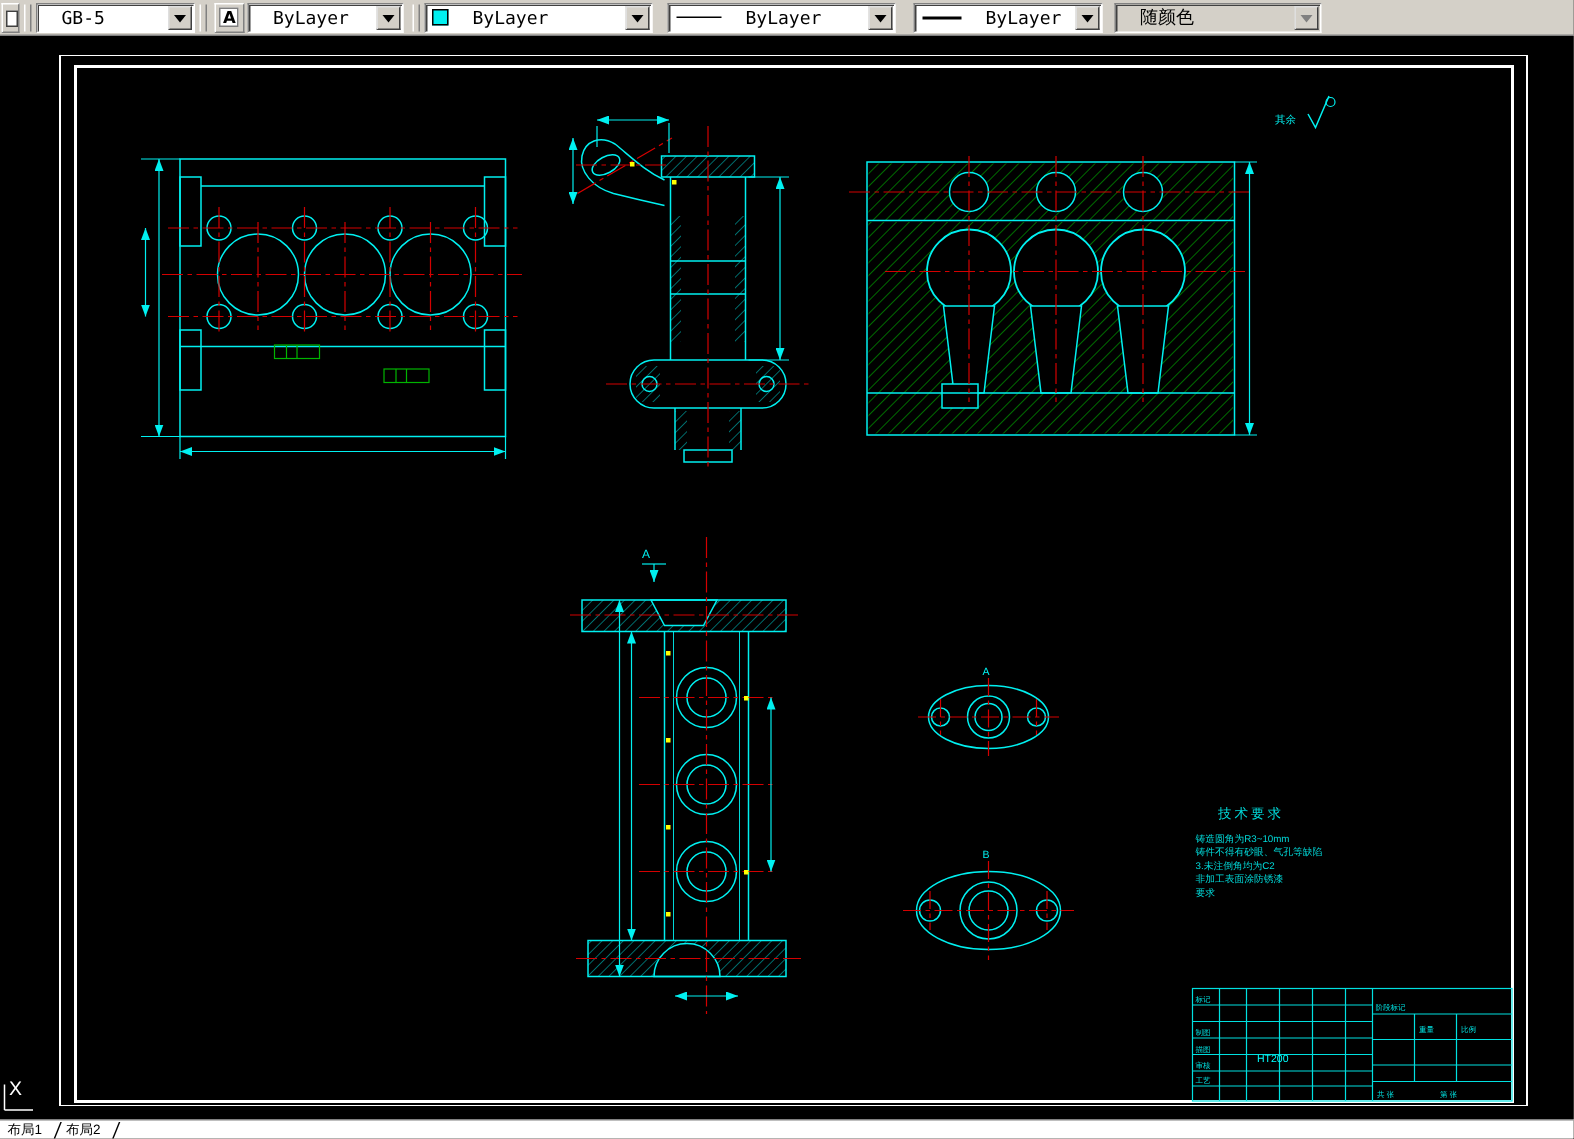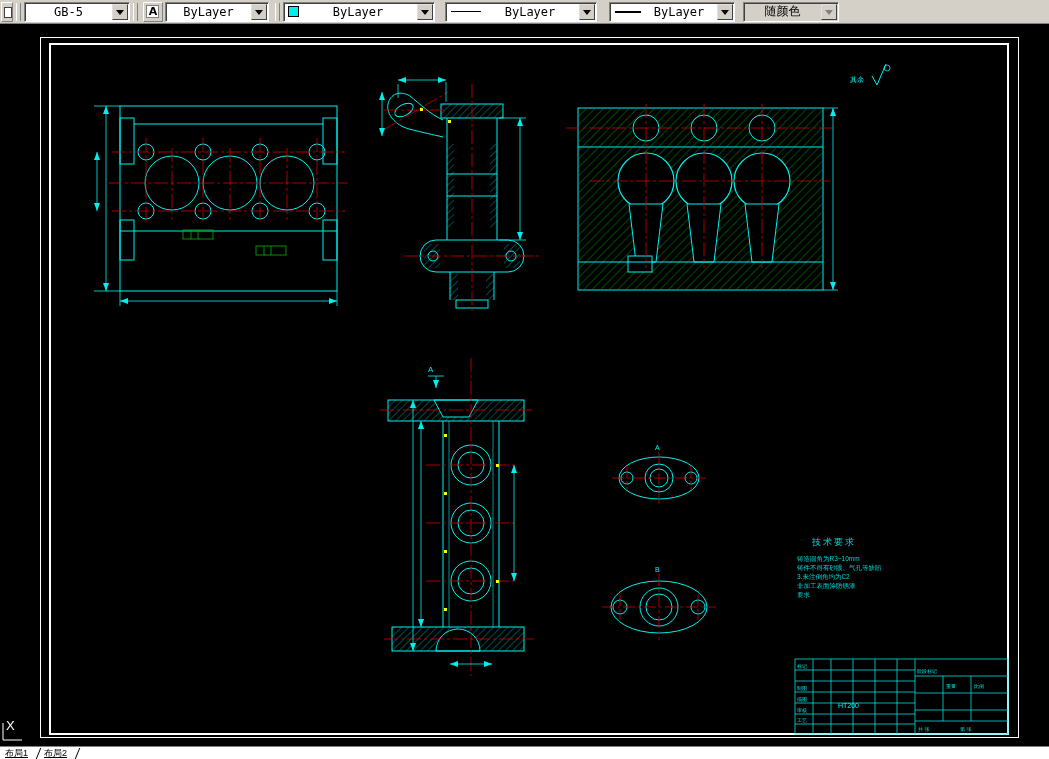--- a/index.html
+++ b/index.html
@@ -30,42 +30,42 @@
   .ticon::before { content:""; position:absolute; left:2px; top:2px; right:3px; bottom:3px; background:#fff; border:1px solid #808080; }
   .ticon span { position:relative; }
   .combo {
     height:20px; background:#fff; box-sizing:border-box; display:flex; align-items:center;
     border:1px solid; border-color:#808080 #fff #fff #808080;
     box-shadow: inset 1px 1px 0 #404040;
   }
   .combo.disabled { background:#d4d0c8; }
   .combo .val {
     flex:1; font:12px "DejaVu Sans Mono","Liberation Mono",monospace; color:#000;
-    padding:0 4px; white-space:nowrap; overflow:hidden;text-align:center;
+    padding:0 16px; white-space:nowrap; overflow:hidden;
   }
   .combo .btn {
     width:16px; height:16px; margin:1px 1px 1px 0; background:#d4d0c8; position:relative;
     border:1px solid; border-color:#dfdfdf #404040 #404040 #dfdfdf; box-sizing:border-box;
   }
   .combo .btn .arr {
     position:absolute; left:3px; top:5px; width:0; height:0;
     border:4px solid transparent; border-top:5px solid #000;
   }
   .combo.disabled .btn .arr { border-top-color:#808080; }
   .swatch { width:9px; height:9px; background:#00f0f0; border:1px solid #000; margin-left:4px; flex:none; }
   .lt-line { width:30px; height:1px; background:#000; margin-left:5px; flex:none; }
   .lw-line { width:26px; height:2px; background:#000; margin-left:5px; flex:none; }
   
   .canvas { position:absolute; top:24px; left:0; width:1049px; height:722px; background:#000; }
   .canvas svg { display:block; }
   
   .tabbar {
     position:absolute; left:0; bottom:0; width:100%; height:13px; background:#fff;
     display:flex; align-items:center; font:9px "Liberation Sans",sans-serif; color:#000;
-    box-sizing:border-box; border-top:1px solid #808080;text-decoration:underline;
+    box-sizing:border-box; border-top:1px solid #808080;
   }
   .tab { padding:0 5px; height:12px; line-height:12px; }
   .tabsep { width:5px; height:11px; border-right:1px solid #000; transform:skewX(-22deg); }
 </style>
 </head>
 <body>
 
 <div class="toolbar">
   <div class="edge-icon"></div>
   <div class="grip"></div>
@@ -112,21 +112,21 @@
   <div class="combo" style="width:126px">
     <span class="lw-line"></span>
     <span class="val">ByLayer</span>
     <span class="btn">
         <span class="arr"></span>
       </span>
   </div>
 
   <div style="width:8px"></div>
 
-  <div class="combo disabled" style="width:96px">
+  <div class="combo disabled" style="width:138px">
     <span class="val">随颜色</span>
     <span class="btn">
         <span class="arr"></span>
       </span>
   </div>
 </div>
 
 <div class="canvas">
 <svg width="1049" height="722" viewBox="0 0 1049 722" xmlns="http://www.w3.org/2000/svg">
   <defs>

